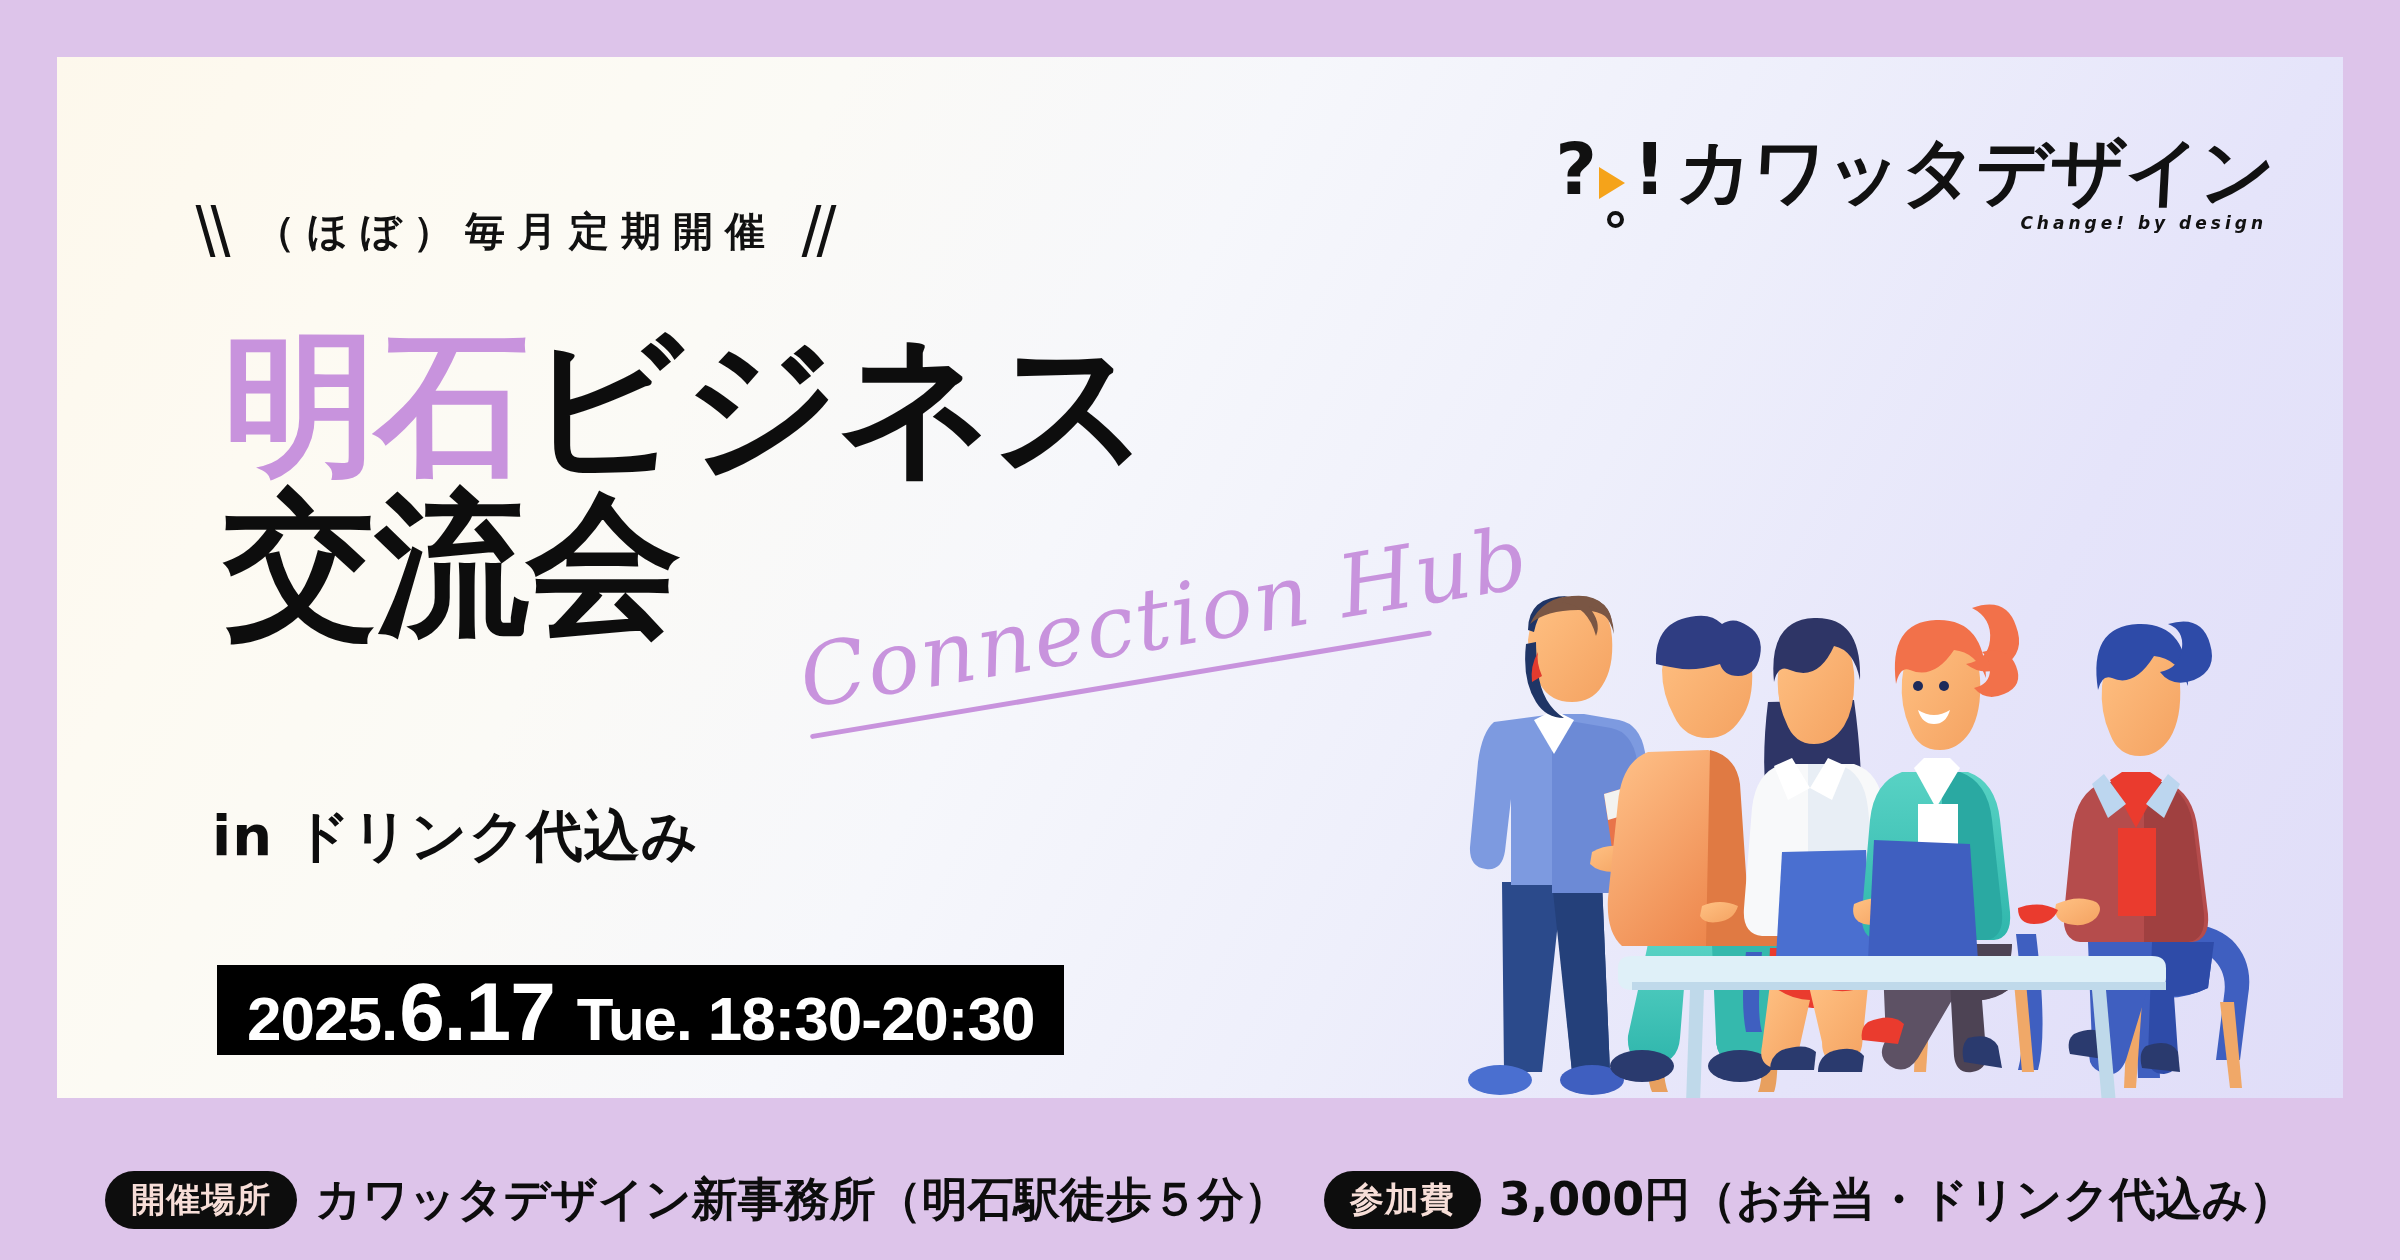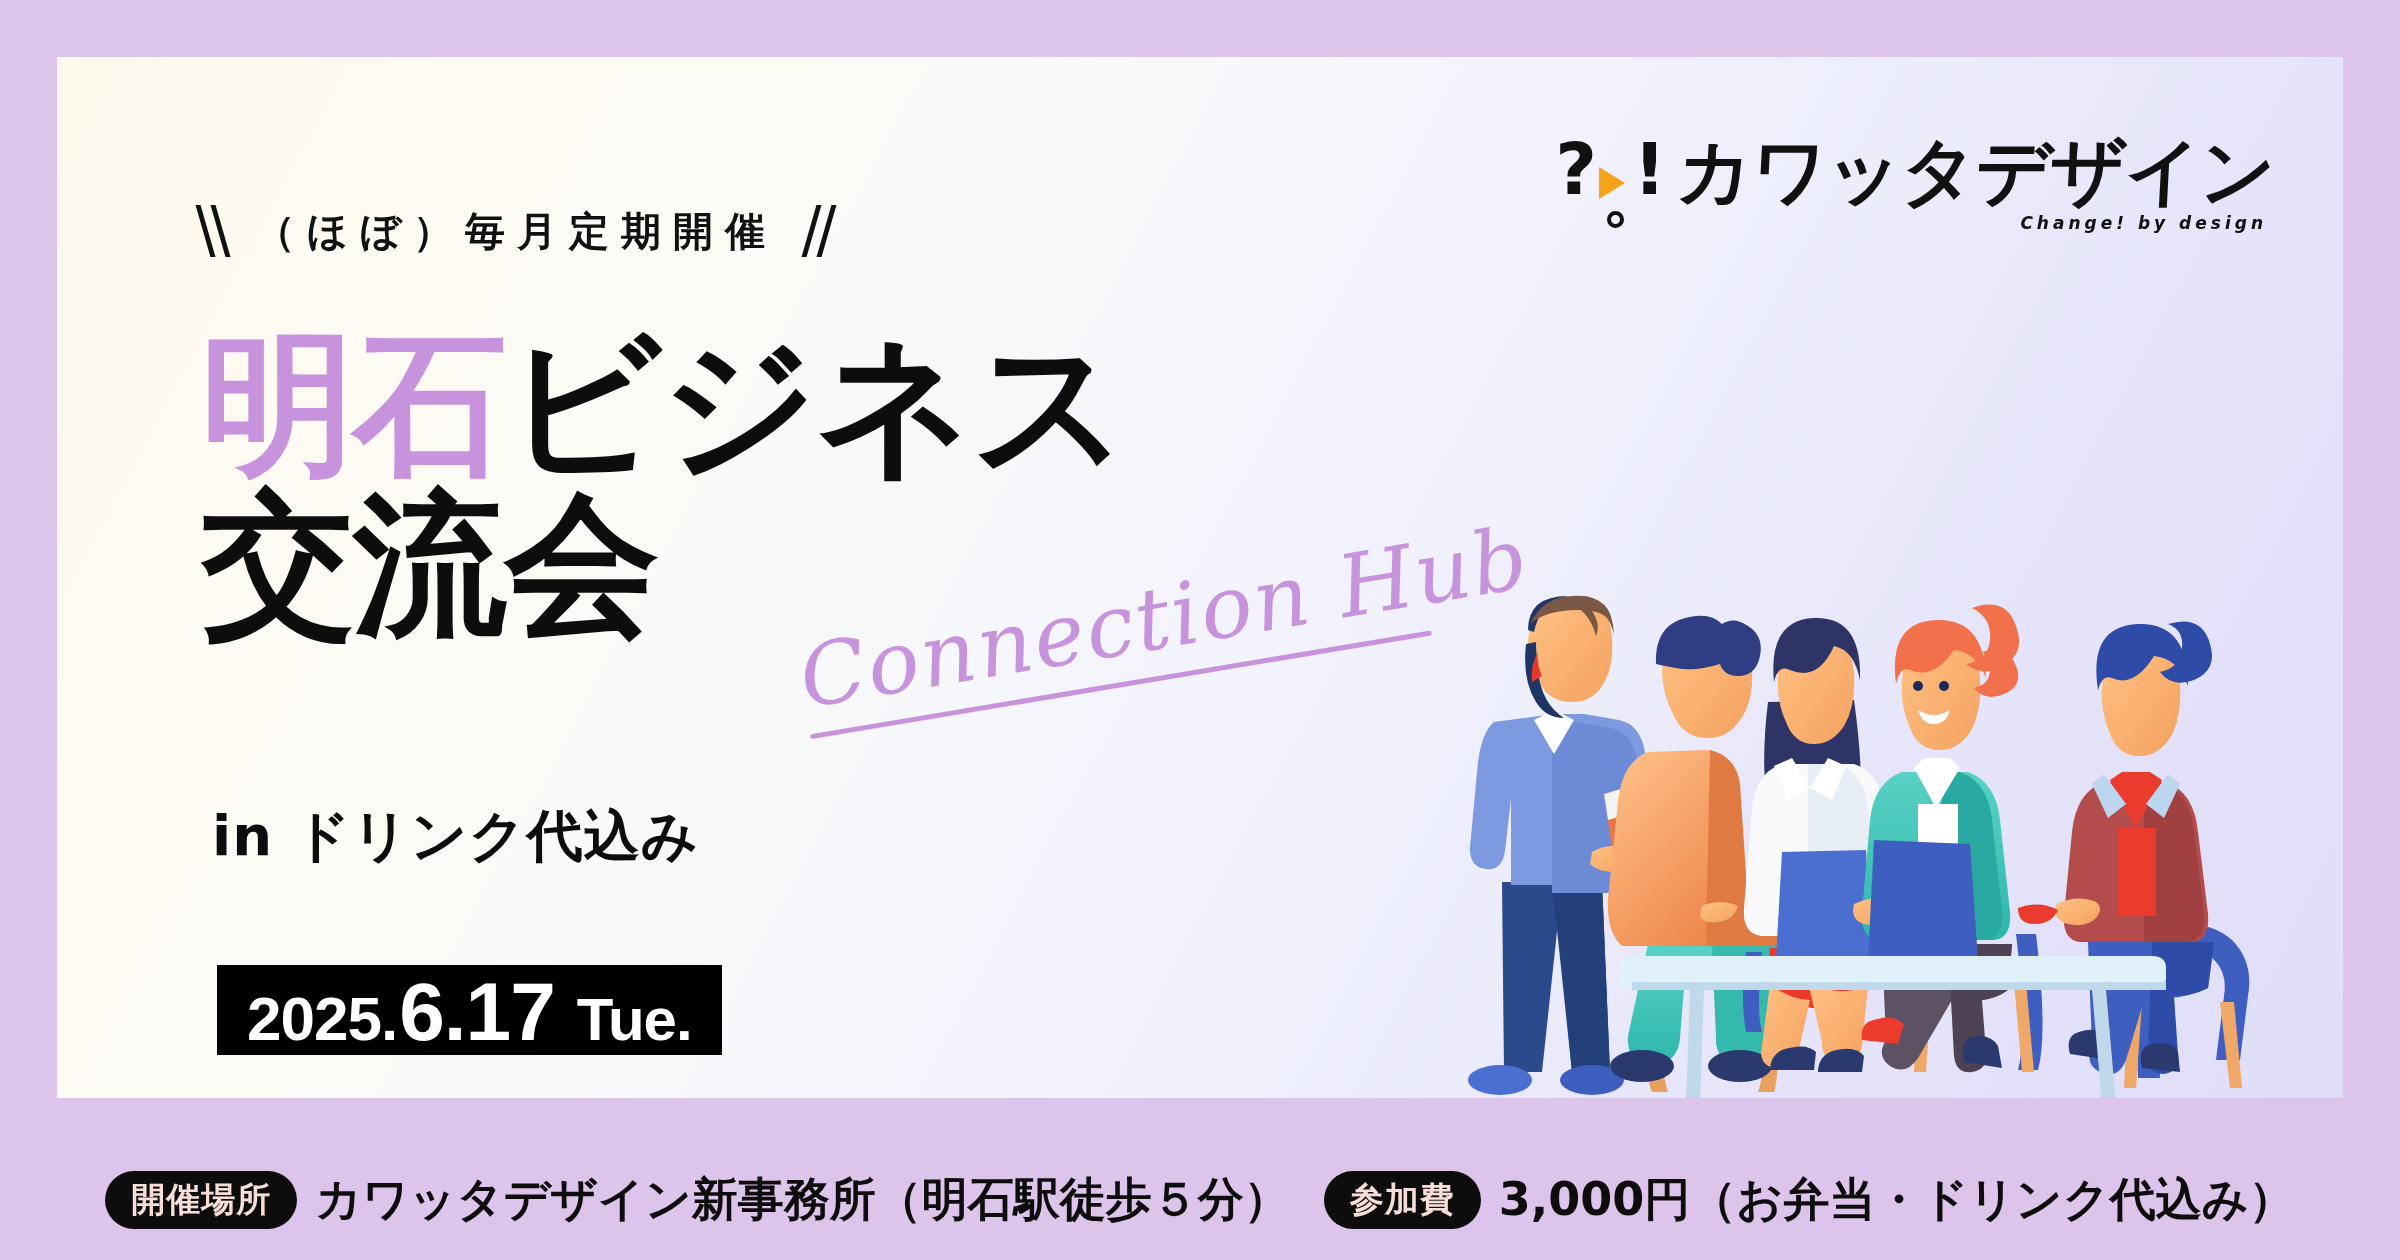--- a/index.html
+++ b/index.html
@@ -87,21 +87,21 @@
   }
   #logo-sub {
     font-size:17px; font-weight:700; color:#111;
     letter-spacing:4px; margin-top:5px; margin-right:8px;
     font-style:italic;
     font-family:"DejaVu Sans","Liberation Sans",sans-serif;
   }
 
   
   #headline {
-    position:absolute; left:144px; top:268px;
+    position:absolute; left:166px; top:268px;
     font-family:"DejaVu Sans","Liberation Sans",sans-serif;
   }
   .hl-line {
     font-size:154px; font-weight:700; line-height:1.04;
     color:#0d0d0d; white-space:nowrap; letter-spacing:-2px;
   }
   .hl-accent { color:#c893dd; }
 
   
   #connection-hub {
@@ -225,20 +225,21 @@
     <div id="connection-hub-text">Connection Hub</div>
     <div id="connection-hub-underline"></div>
   </div>
 
   <div id="subtitle">in ドリンク代込み</div>
 
   <div id="date-bar">
     <span class="dt" id="dt-year">2025.</span>
     <span class="dt" id="dt-day">6.17</span>
     <span class="dt" id="dt-dow">Tue.</span>
+    <span class="dt" id="dt-time">18:30-20:30</span>
   </div>
 
   <div id="illustration">
   <svg viewBox="0 0 820 560" width="820" height="560" xmlns="http://www.w3.org/2000/svg">
     <defs>
       <linearGradient id="skinA" x1="0" y1="0" x2="1" y2="1">
         <stop offset="0" stop-color="#ffc183"></stop>
             <stop offset="1" stop-color="#f4a261"></stop>
       </linearGradient>
       <linearGradient id="orangeSh" x1="0" y1="0" x2="1" y2="1">

